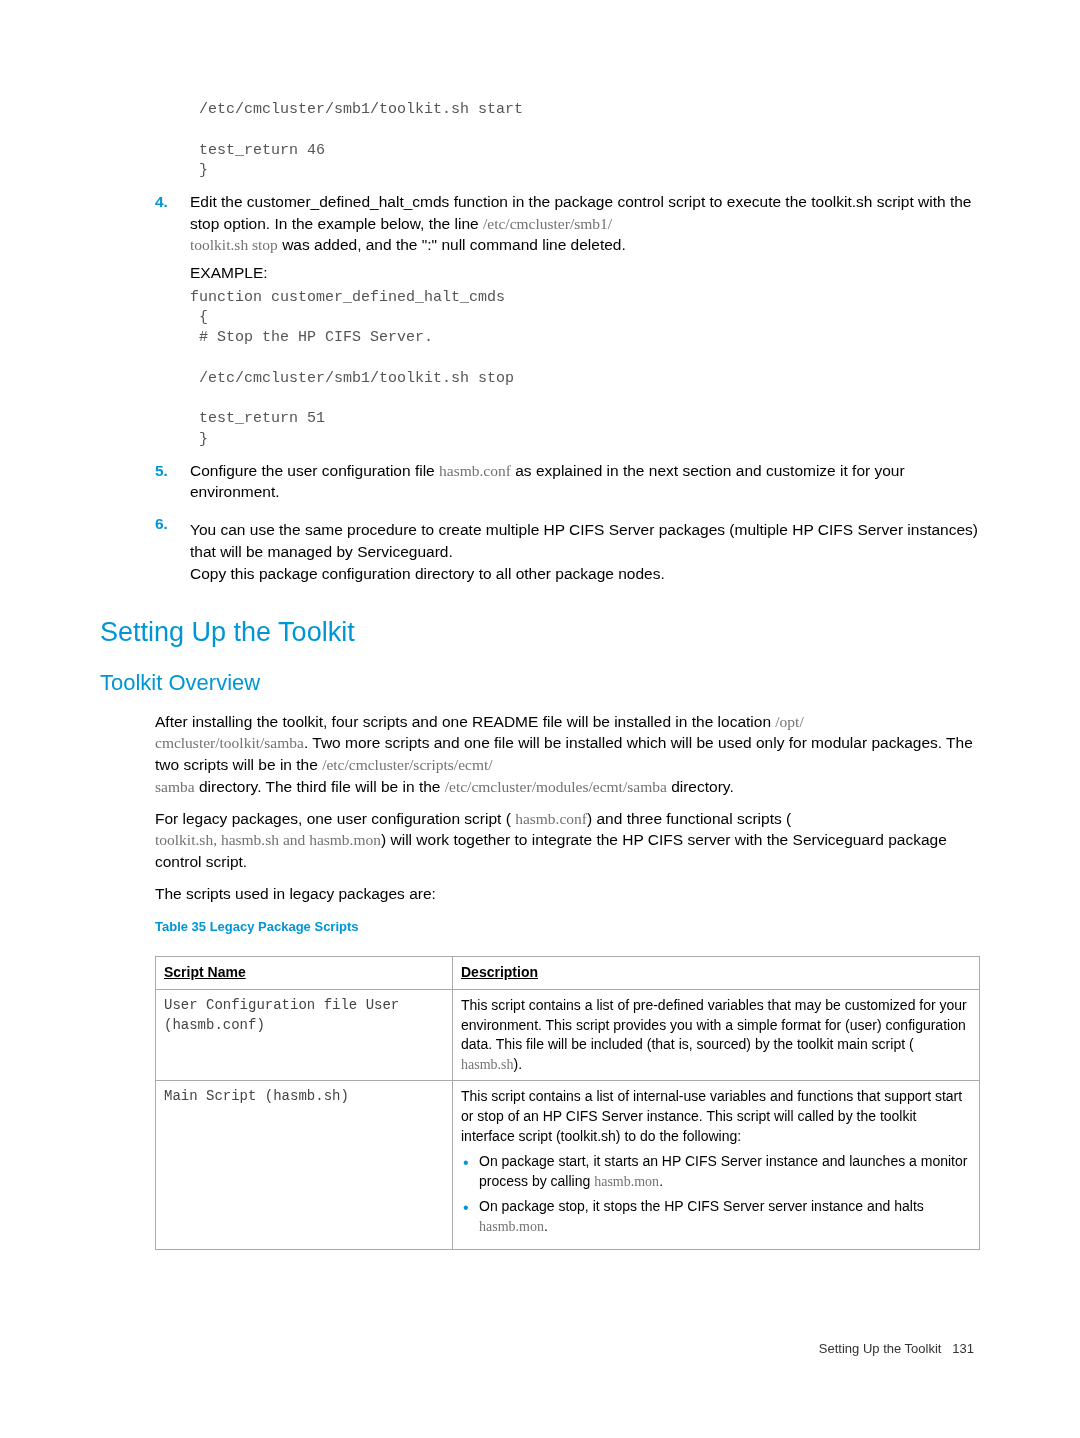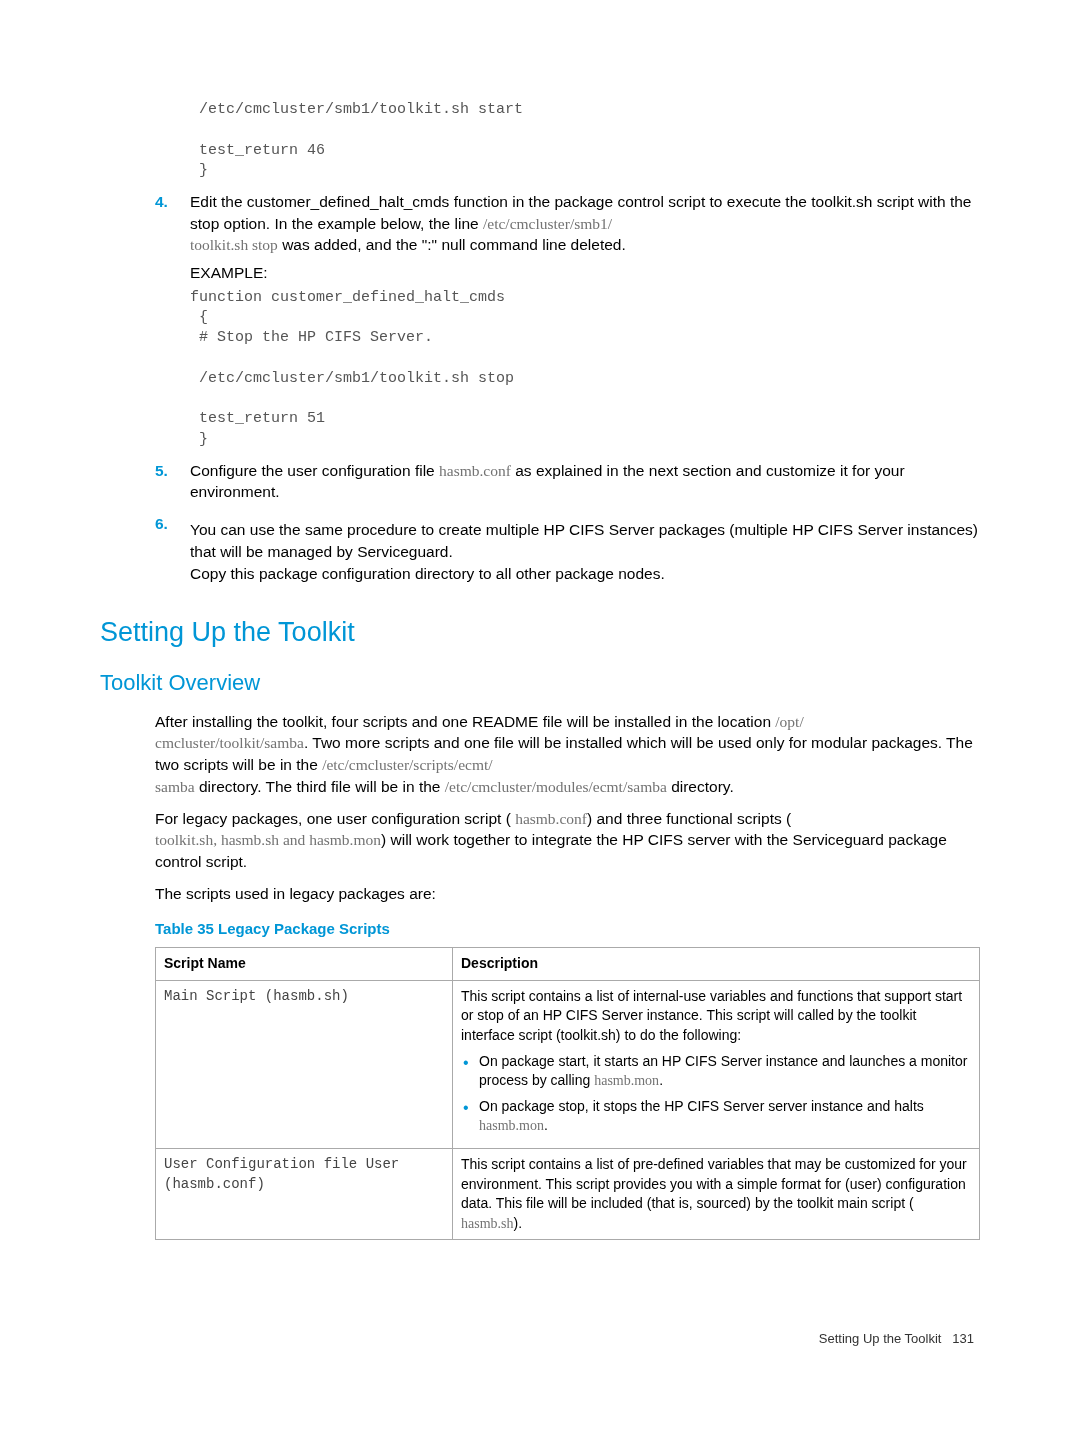--- a/index.html
+++ b/index.html
@@ -60,40 +60,41 @@
       margin-top: 16px;
       margin-bottom: 12px;
       margin-left: -30px;
     }
     .para {
       margin: 0 0 10px 25px;
     }
     .table-title {
       color: #0096d6;
       font-weight: bold;
-      font-size: 15px;
+      font-size: 13px;
       margin-top: 14px;
-      margin-bottom: 8px;
+      margin-bottom: 20px;
       margin-left: 25px;
     }
     table {
       border-collapse: collapse;
       width: calc(100% - 25px);
       margin-left: 25px;
     }
     th, td {
       border: 1px solid #aaa;
       padding: 6px 8px;
       text-align: left;
       vertical-align: top;
       font-size: 14px;
     }
     th {
       font-weight: bold;
       font-family: Arial, Helvetica, sans-serif;
+      text-decoration: underline;
     }
     td.code-cell {
       font-family: "Courier New", Courier, monospace;
       width: 280px;
       color: #444;
     }
     ul.bullet-list {
       list-style: none;
       padding-left: 0;
       margin: 6px 0 0 0;
@@ -176,38 +177,38 @@
 <div class="table-title">Table 35 Legacy Package Scripts</div>
 
 <table>
   <thead>
     <tr>
       <th>Script Name</th>
       <th>Description</th>
     </tr>
   </thead>
   <tbody>
+    <tr>
+      <td class="code-cell">User Configuration file User (hasmb.conf)</td>
+      <td>
+        <span>This script contains a list of pre-defined variables that may be customized for your environment. This script provides you with a simple format for (user) configuration data. This file will be included (that is, sourced) by the toolkit main script ( </span><span class="code-inline">hasmb.sh</span><span>).</span>
+      </td>
+    </tr>
     <tr>
       <td class="code-cell">Main Script (hasmb.sh)</td>
       <td>
         <div>This script contains a list of internal-use variables and functions that support start or stop of an HP CIFS Server instance. This script will called by the toolkit interface script (toolkit.sh) to do the following:</div>
         <ul class="bullet-list">
           <li>
             <span>On package start, it starts an HP CIFS Server instance and launches a monitor process by calling </span><span class="code-inline">hasmb.mon</span><span>.</span>
           </li>
           <li>
             <span>On package stop, it stops the HP CIFS Server server instance and halts </span><span class="code-inline">hasmb.mon</span><span>.</span>
           </li>
         </ul>
       </td>
     </tr>
-    <tr>
-      <td class="code-cell">User Configuration file User (hasmb.conf)</td>
-      <td>
-        <span>This script contains a list of pre-defined variables that may be customized for your environment. This script provides you with a simple format for (user) configuration data. This file will be included (that is, sourced) by the toolkit main script ( </span><span class="code-inline">hasmb.sh</span><span>).</span>
-      </td>
-    </tr>
   </tbody>
 </table>
 
 <div class="footer">
   <span>Setting Up the Toolkit</span>&nbsp;&nbsp;&nbsp;<span>131</span>
 </div>
 
 </body></html>

